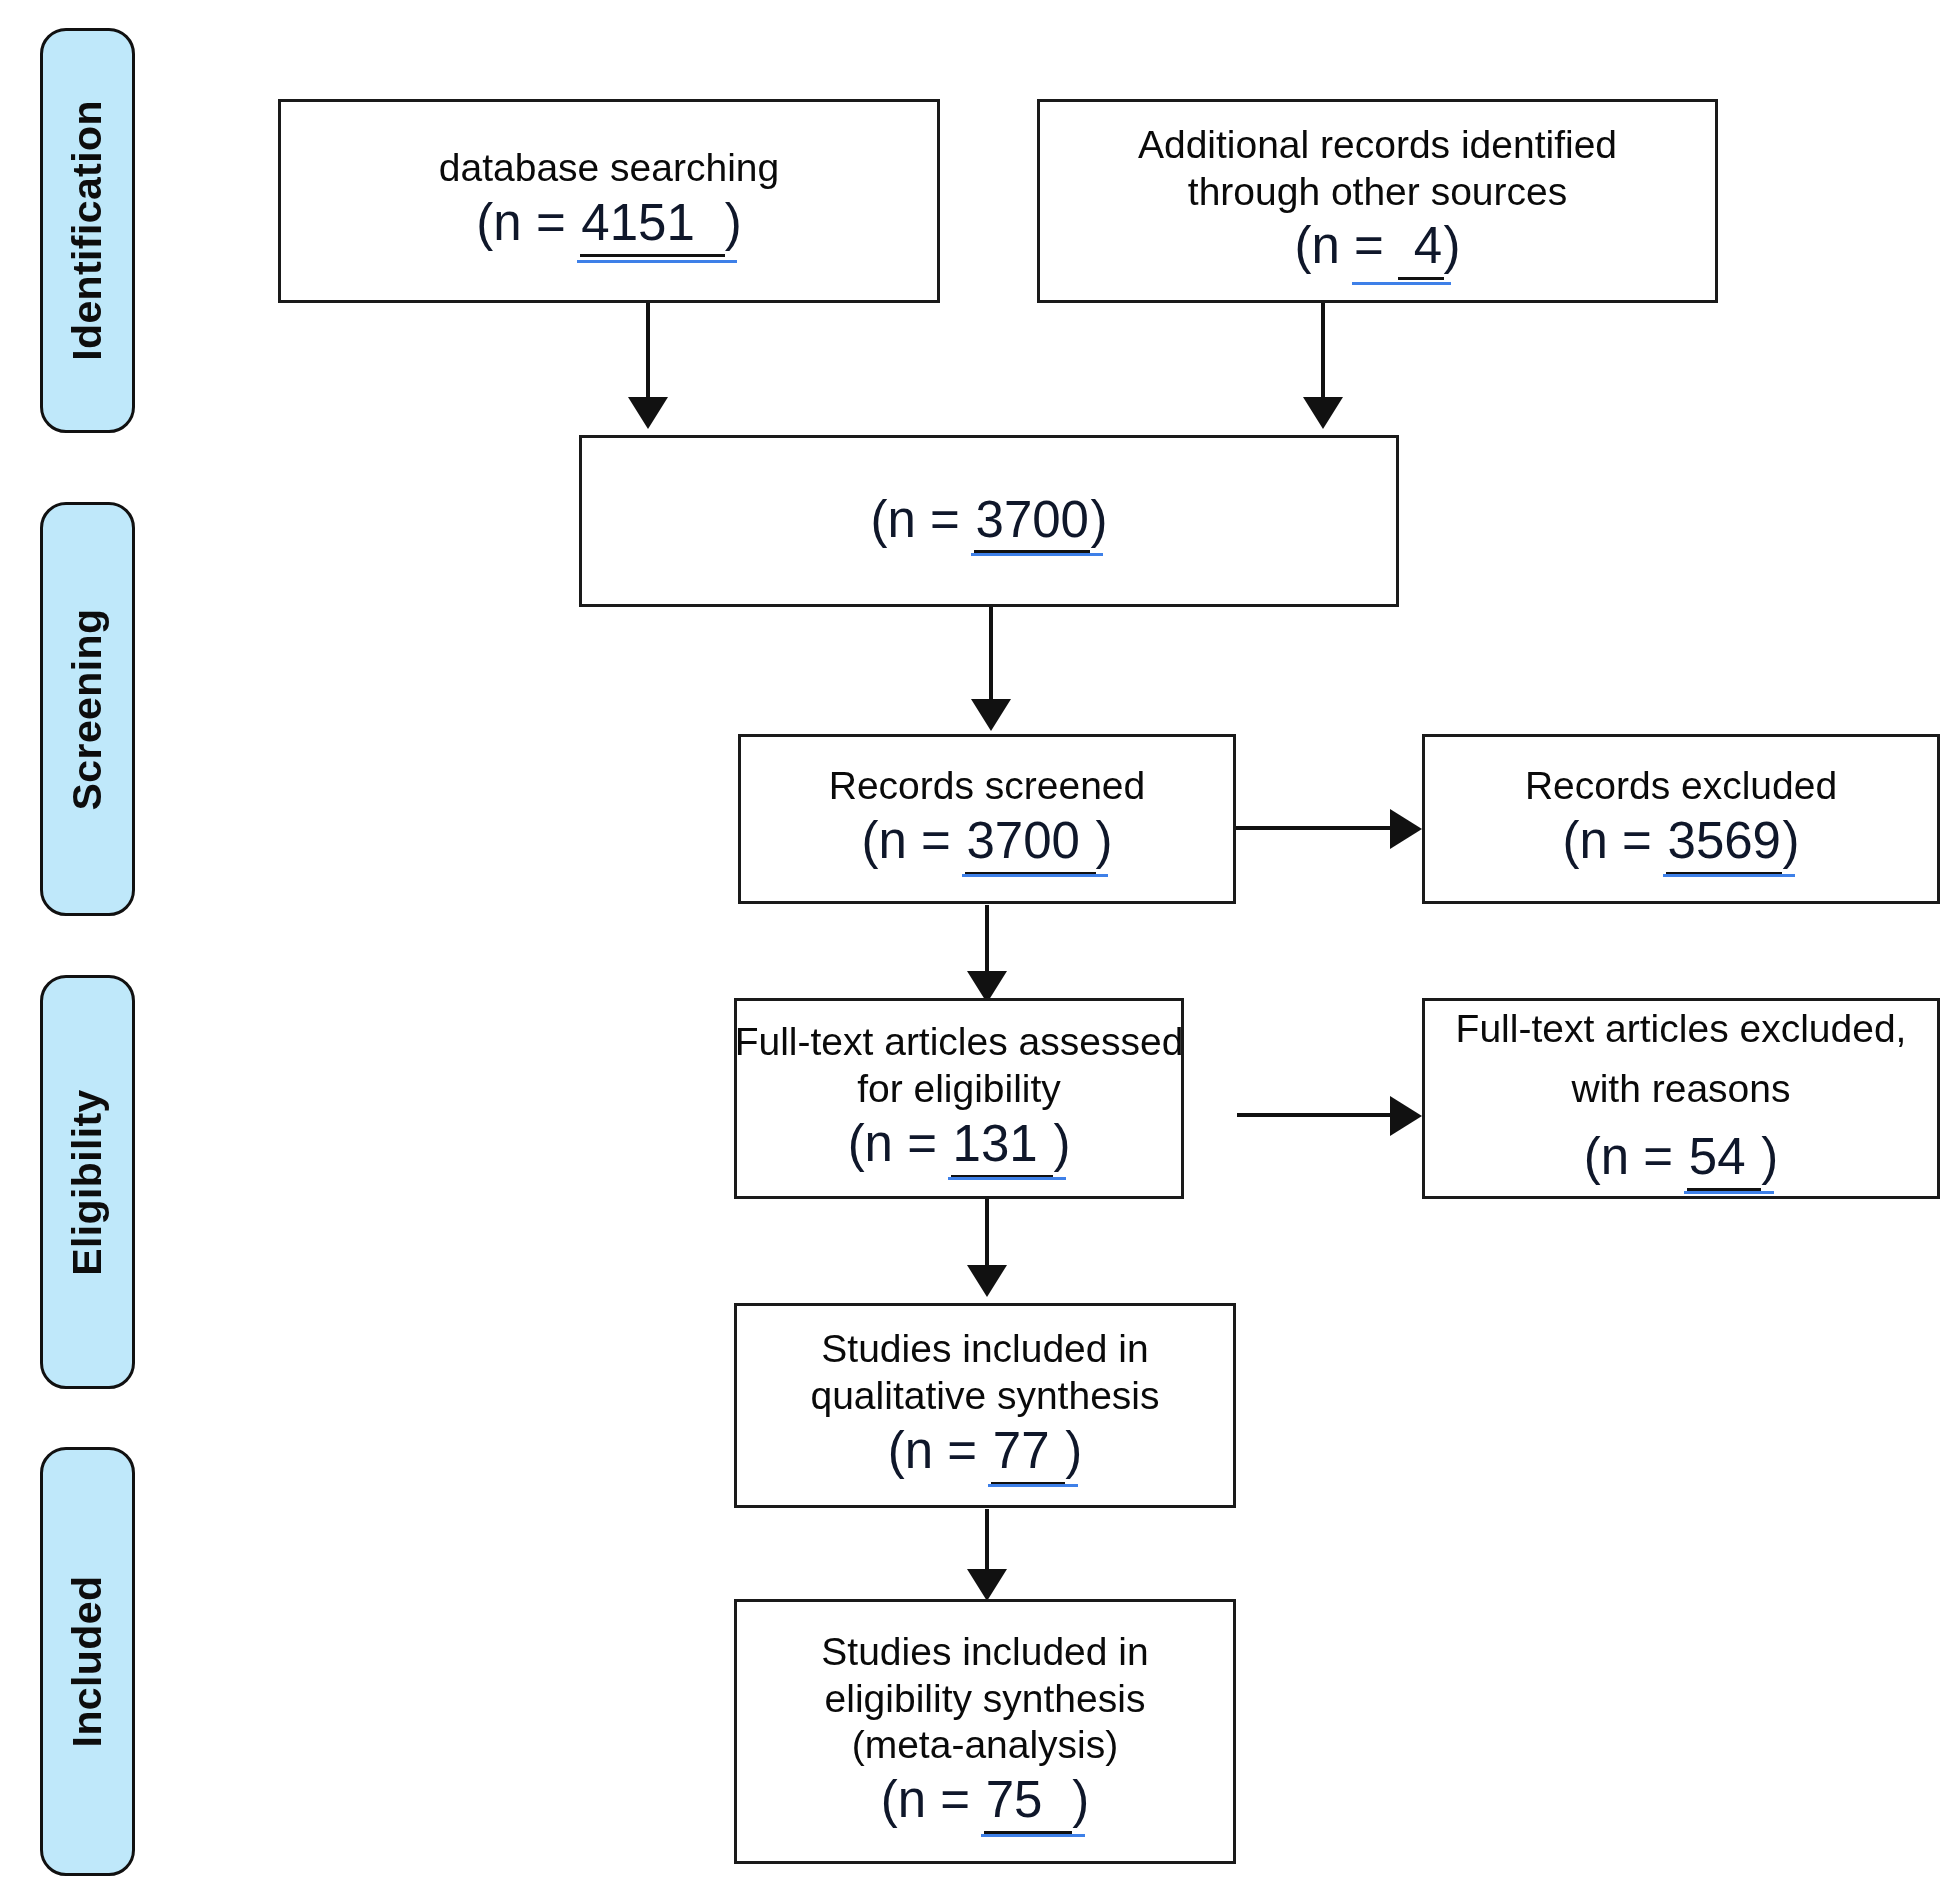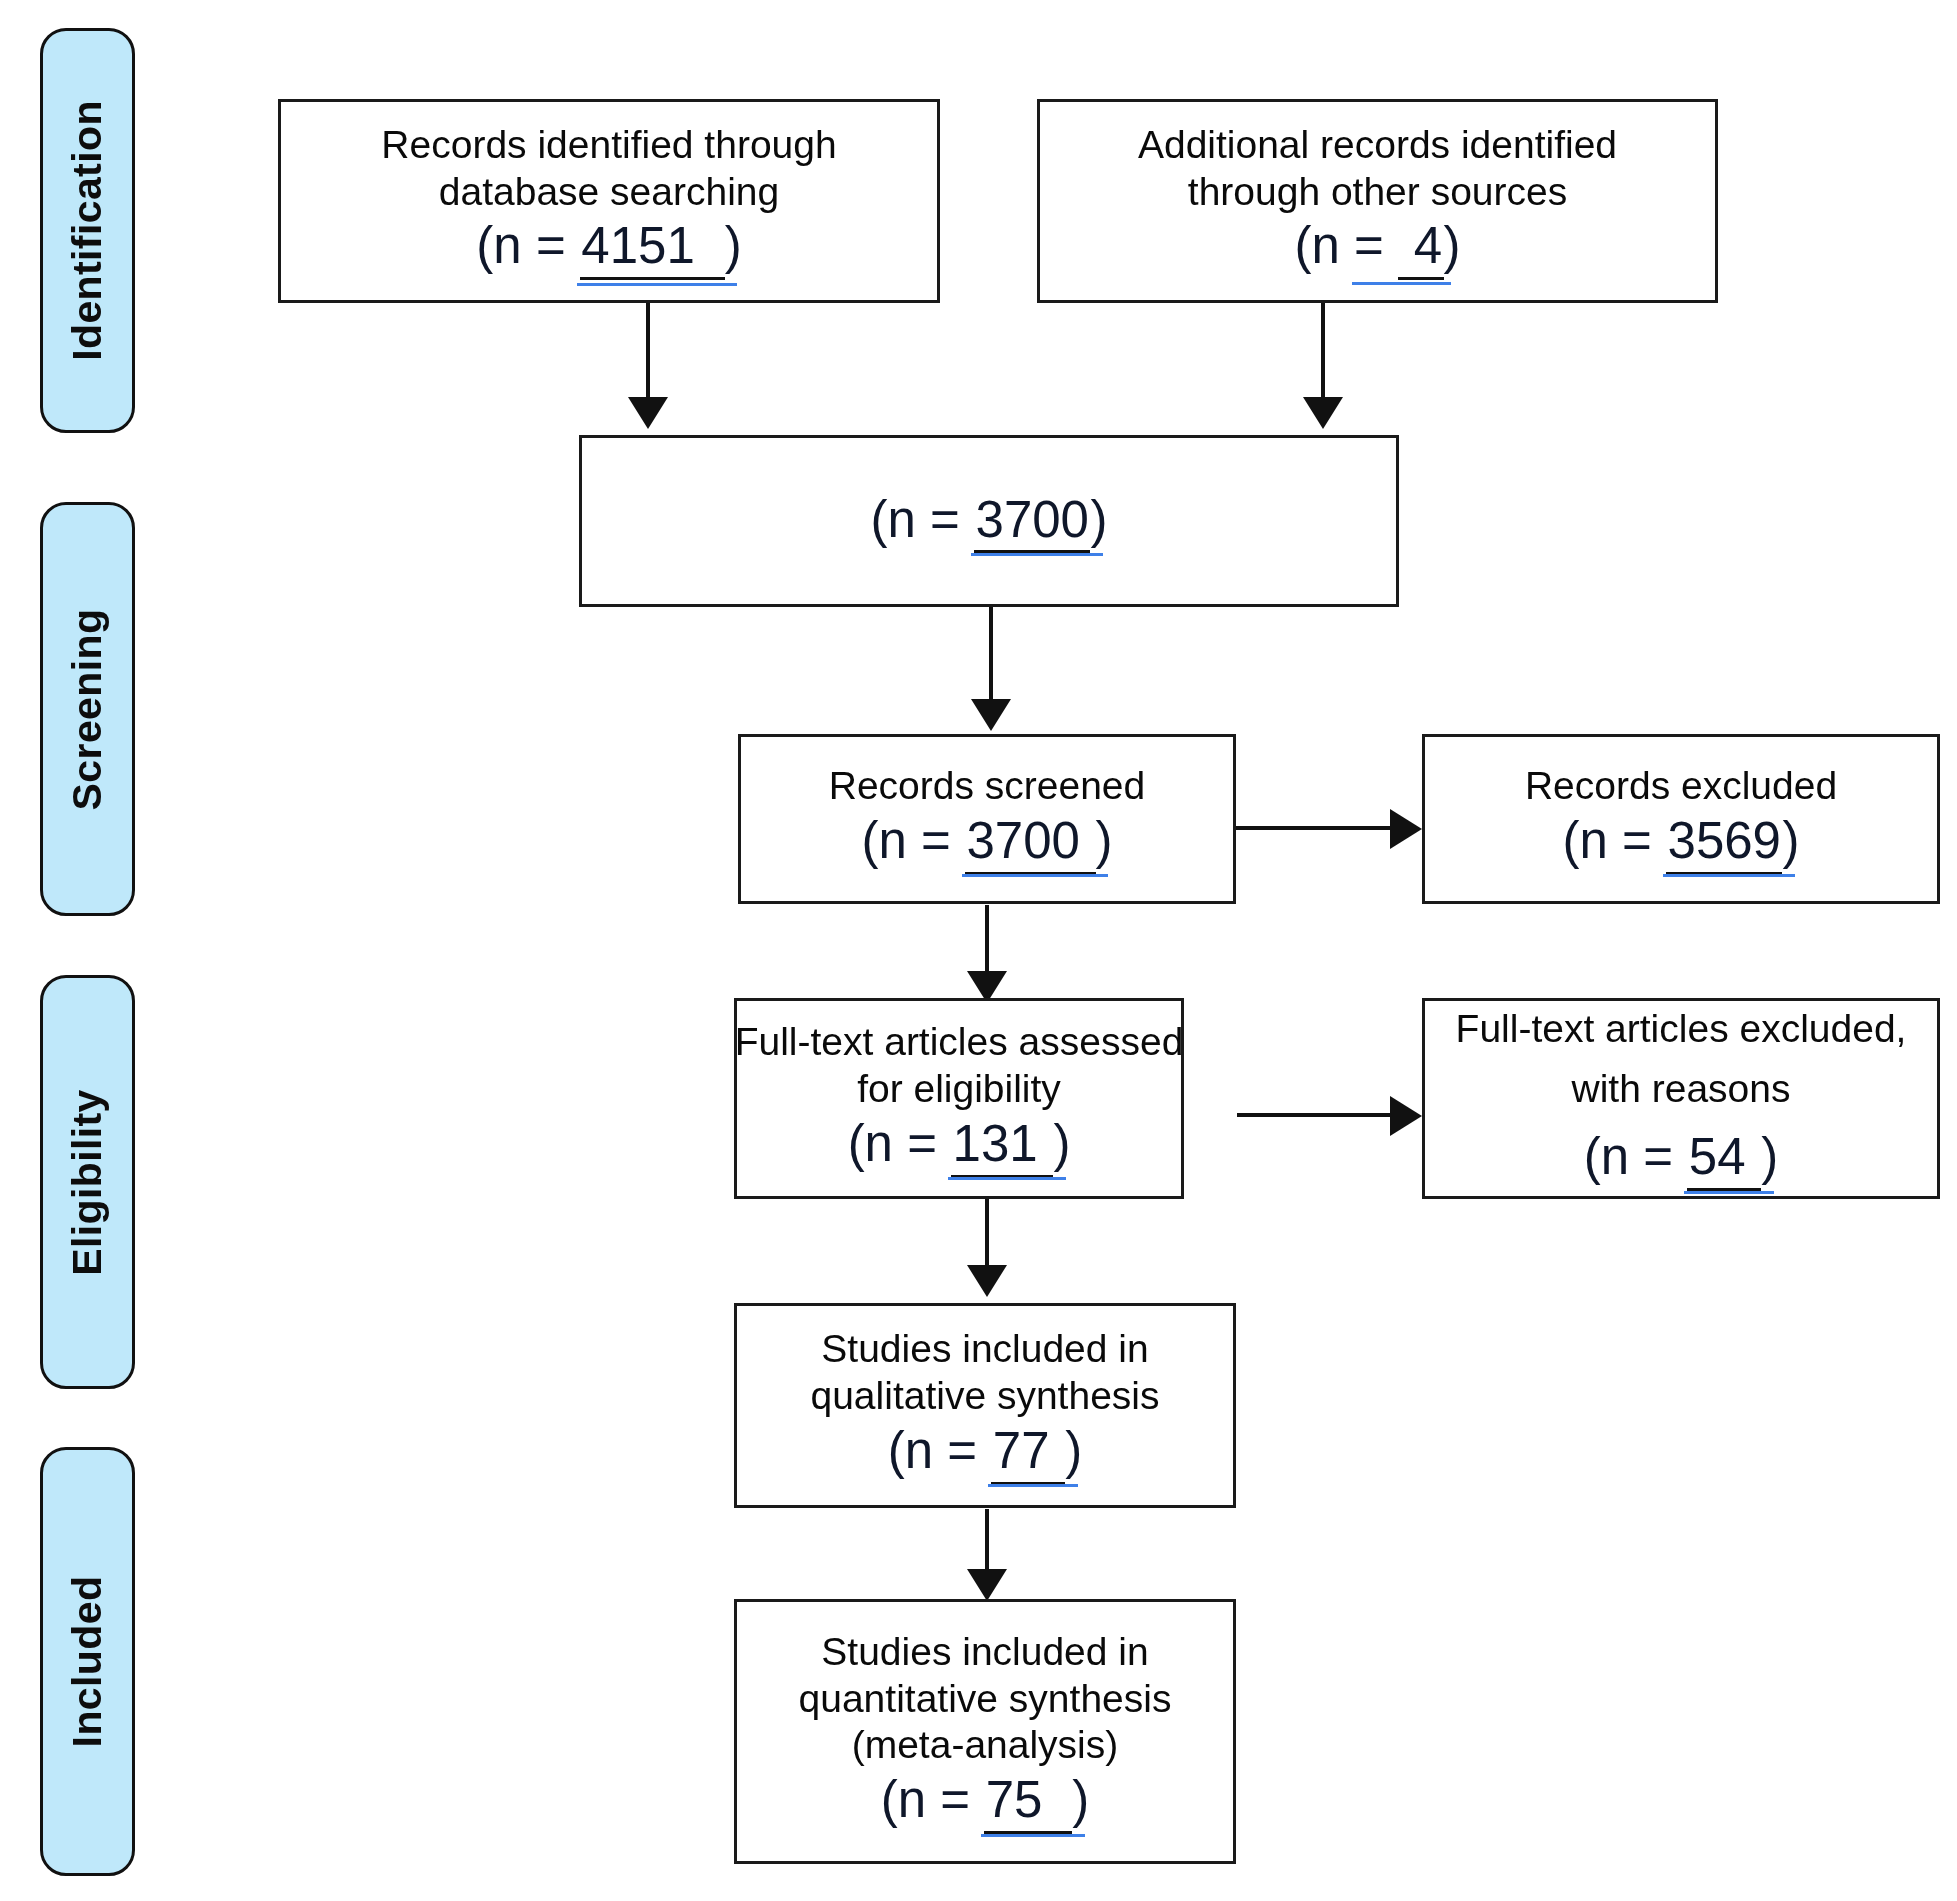--- a/index.html
+++ b/index.html
@@ -133,21 +133,20 @@
 
   <div class="stage-pill" style="left:40px; top:975px; width:95px; height:414px;">
     <span class="stage-pill-label">Eligibility</span>
   </div>
 
   <div class="stage-pill" style="left:40px; top:1447px; width:95px; height:429px;">
     <span class="stage-pill-label">Included</span>
   </div>
 
   <div class="flow-box" style="left:278px; top:99px; width:662px; height:204px;">
-    <div class="flow-line">Records identified through</div>
     <div class="flow-line">database searching</div>
     <div class="count-line">
       <span>(n =</span>
       <span class="blank"><span>4151</span>&nbsp;&nbsp;</span><span>)</span>
     </div>
   </div>
 
   <div class="flow-box" style="left:1037px; top:99px; width:681px; height:204px;">
     <div class="flow-line">Additional records identified</div>
     <div class="flow-line">through other sources</div>
@@ -226,21 +225,21 @@
       <span>(n =</span>
       <span class="blank tight"><span>77</span>&nbsp;</span><span>)</span>
     </div>
   </div>
 
   <div class="v-line" style="left:985px; top:1509px; width:3.8px; height:83px;"></div>
   <div class="arrow-down" style="left:967px; top:1569px;"></div>
 
   <div class="flow-box" style="left:734px; top:1599px; width:502px; height:265px;">
     <div class="flow-line">Studies included in</div>
-    <div class="flow-line">quantitative synthesis</div>
+    <div class="flow-line">eligibility synthesis</div>
     <div class="flow-line">(meta-analysis)</div>
     <div class="count-line">
       <span>(n =</span>
       <span class="blank tight"><span>75</span>&nbsp;&nbsp;</span><span>)</span>
     </div>
   </div>
 
 </div>
 
 

